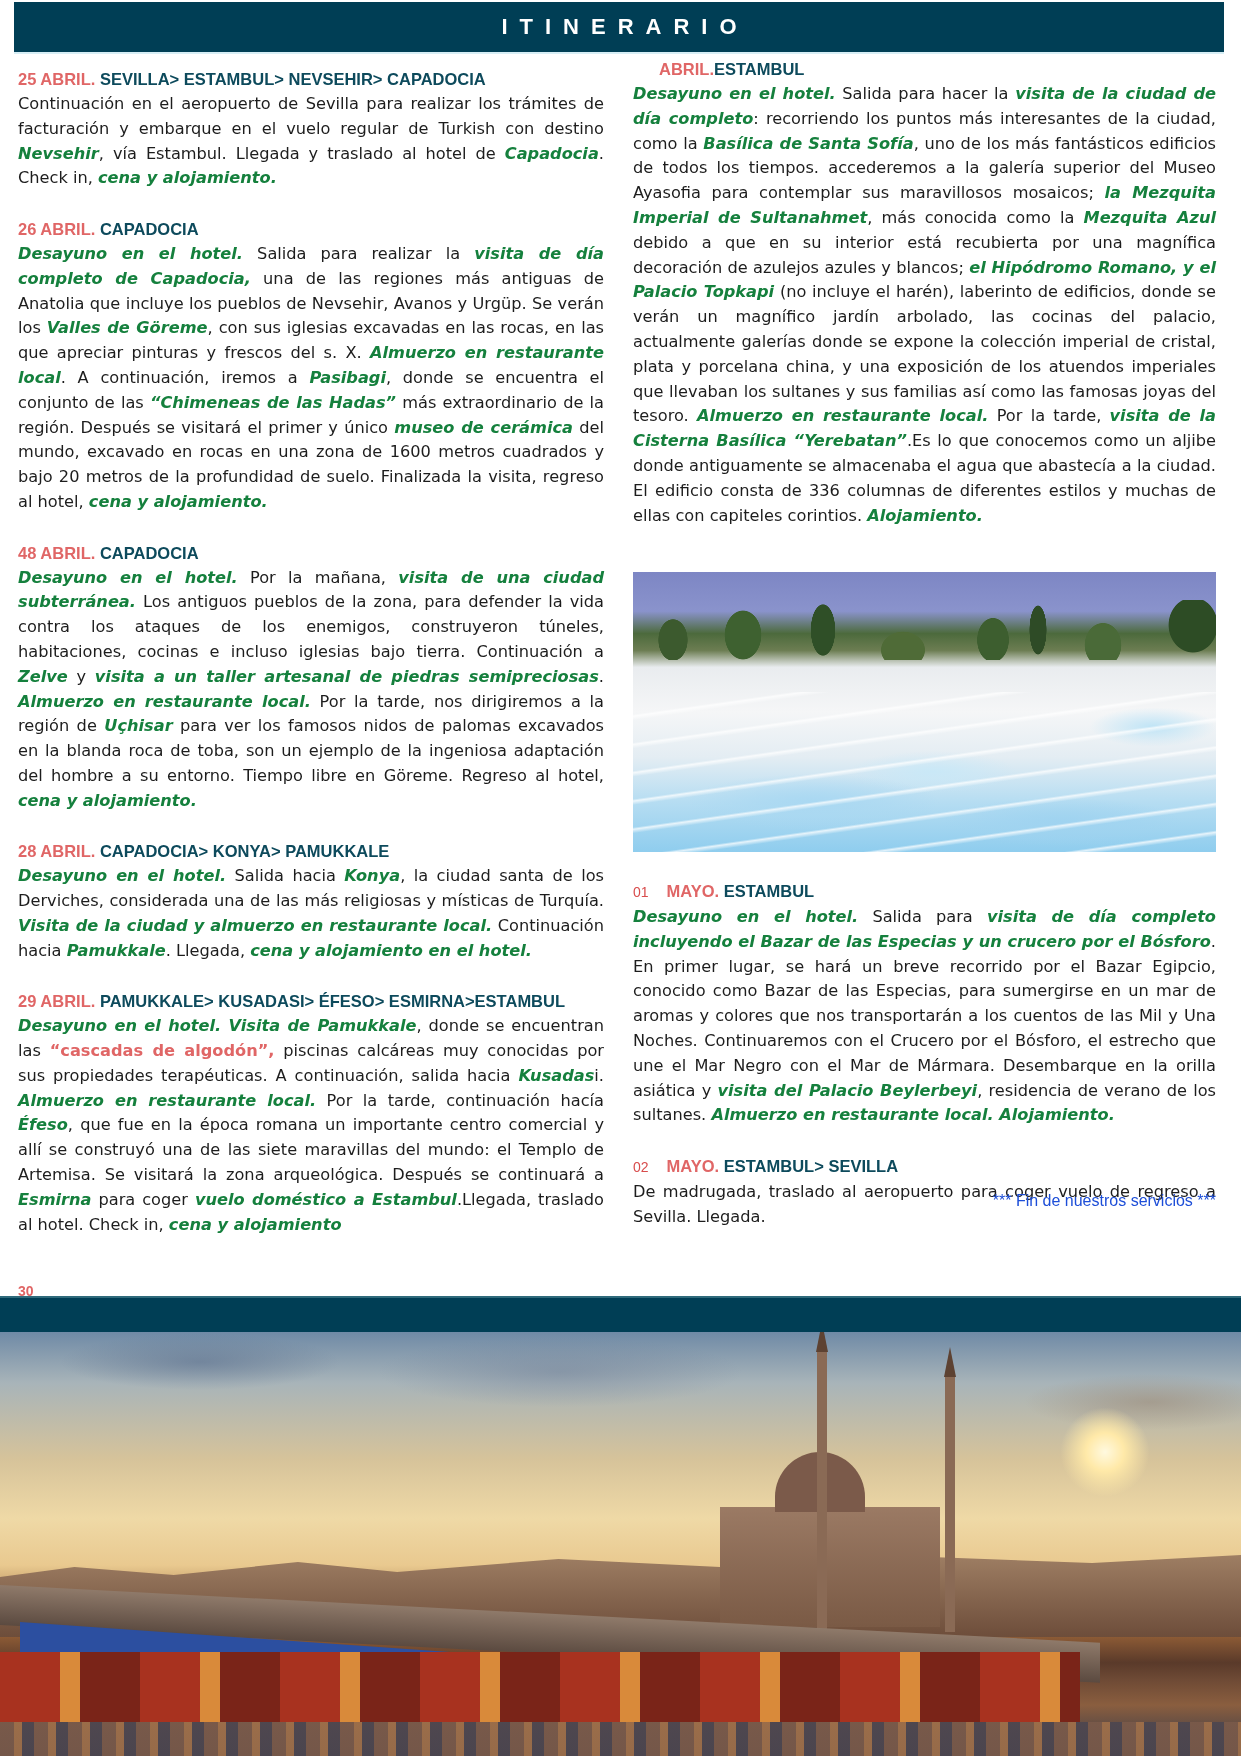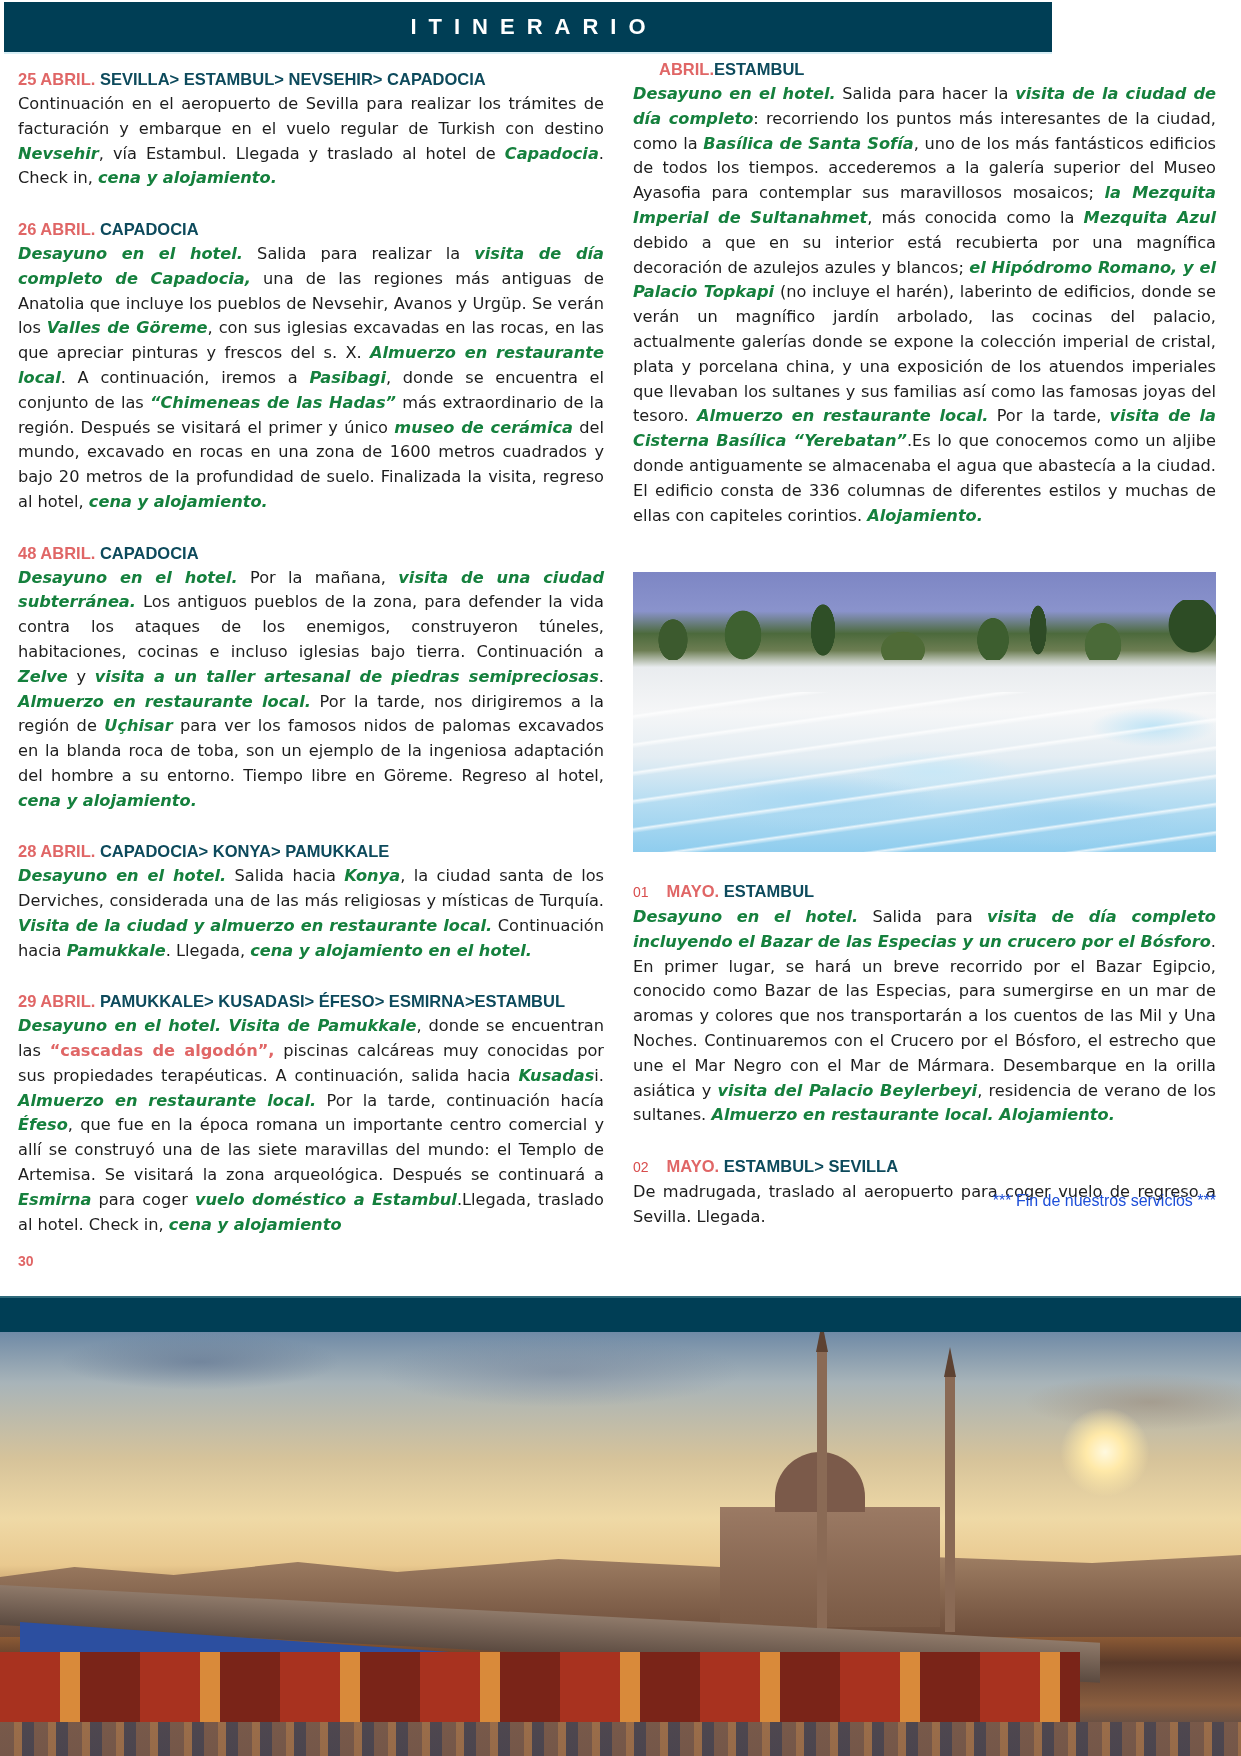--- a/index.html
+++ b/index.html
@@ -1,20 +1,20 @@
 <!DOCTYPE html>
 <html><head>
   <meta charset="utf-8">
   <style>
     * { box-sizing: border-box; margin: 0; padding: 0; }
     html, body { width: 1241px; height: 1756px; background: #ffffff; overflow: hidden; }
     body { position: relative; font-family: "DejaVu Sans", "Liberation Sans", sans-serif; color: #1d1d1d; }
 
     .top-band {
-      position: absolute; left: 4px; top: 2px; width: 1048px; height: 52px;
+      position: absolute; left: 14px; top: 2px; width: 1210px; height: 52px;
       background: #003e55;
       border-bottom: 2px solid #d7eef5;
       display: flex; align-items: center; justify-content: center;
     }
     .top-band .title {
       color: #ffffff; font-family: "Liberation Sans", sans-serif; font-weight: bold;
       font-size: 22px; letter-spacing: 12px; padding-left: 12px;
     }
 
     .col { position: absolute; font-size: 16.2px; line-height: 24.8px; text-align: justify; }
@@ -58,21 +58,21 @@
         repeating-linear-gradient(172deg, rgba(255,255,255,0) 0px, rgba(255,255,255,0) 22px, rgba(255,255,255,0.75) 24px, rgba(255,255,255,0) 28px);
     }
 
     .mid-band {
       position: absolute; left: 0; top: 1296px; width: 1241px; height: 36px;
       background: #003e55;
       border-top: 2px solid #2f6a7b;
     }
 
     .page-number {
-      position: absolute; left: 18px; top: 1253px; font-family: "Liberation Sans", sans-serif;
+      position: absolute; left: 18px; top: 1283px; font-family: "Liberation Sans", sans-serif;
       font-weight: bold; font-size: 14px; color: #e06666; line-height: 16px; text-align: center;
     }
 
     .end-note {
       position: absolute; left: 633px; top: 1192px; width: 583px; text-align: right;
       font-family: "Liberation Sans", sans-serif; font-size: 16px; color: #1d4ed8;
     }
 
     .photo-istanbul {
       position: absolute; left: 0; top: 1332px; width: 1241px; height: 424px;

